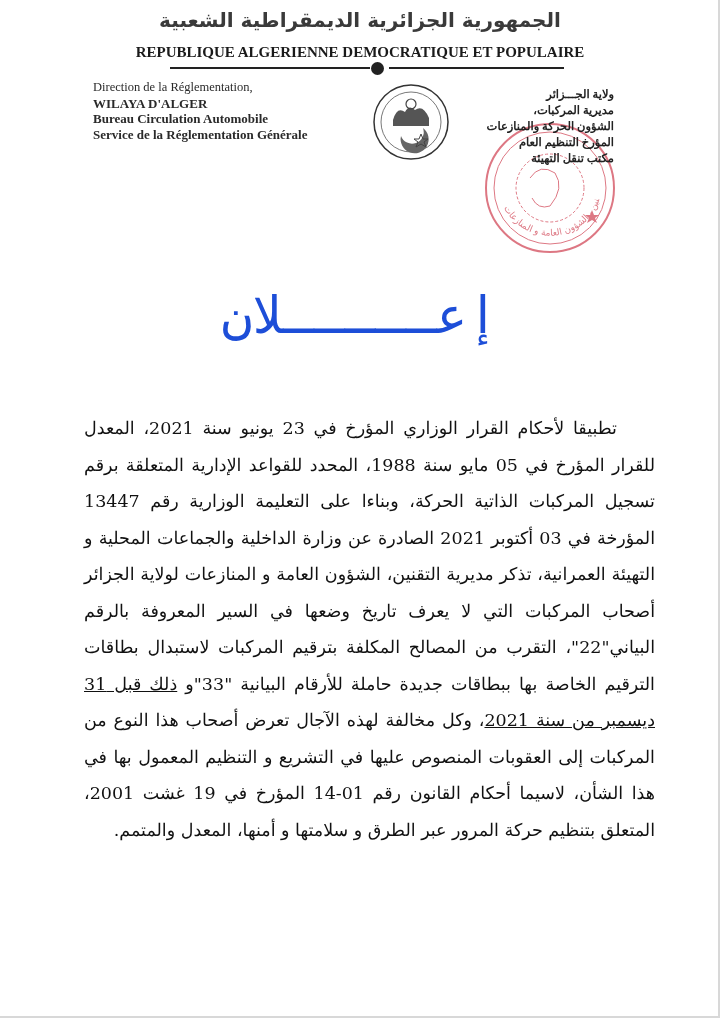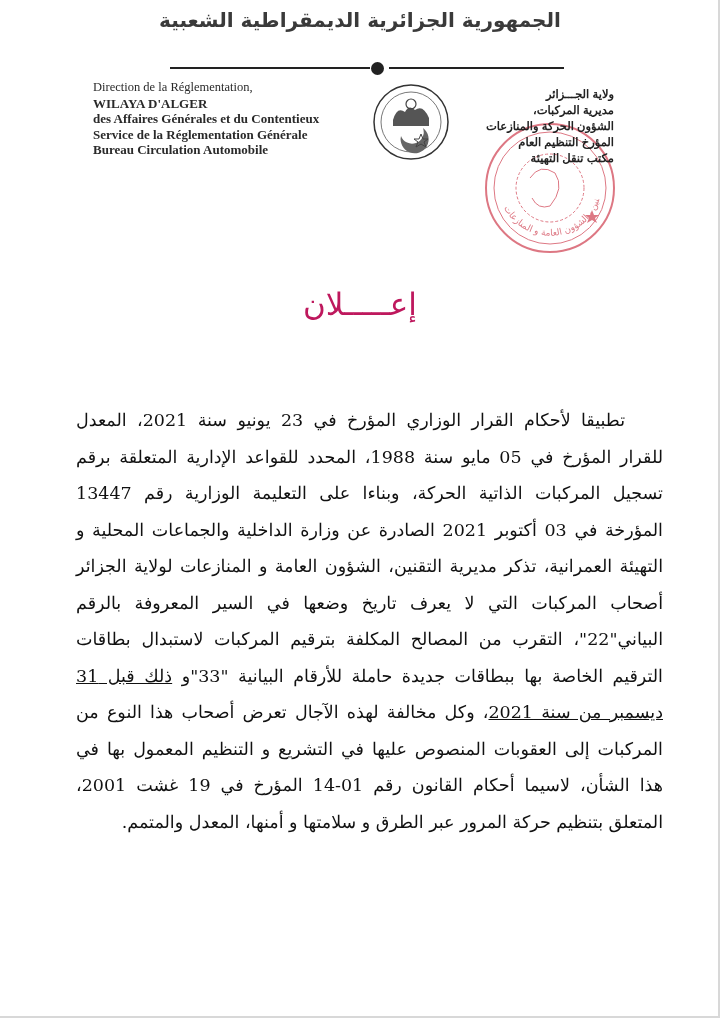--- a/index.html
+++ b/index.html
@@ -6,44 +6,44 @@
   body { width:720px; height:1018px; background:#fdfdfd; position:relative; overflow:hidden; font-family:"DejaVu Serif", serif; color:#1d1d1d; }
   .page { position:absolute; left:0; top:0; width:720px; height:1018px; background:#ffffff; box-shadow: inset -2px -2px 0 #d8d8d8; }
   .ar-title { position:absolute; top:8px; left:0; width:720px; text-align:center; direction:rtl; font-family:"DejaVu Sans", sans-serif; font-weight:bold; font-size:20px; color:#3a3a3a; letter-spacing:0.5px; }
   .fr-title { position:absolute; top:44px; left:0; width:720px; text-align:center; font-family:"Liberation Serif", serif; font-weight:bold; font-size:15px; color:#1a1a1a; }
   .rule { position:absolute; top:67px; height:2px; background:#222; }
   .rule.left { left:170px; width:200px; }
   .rule.right { left:389px; width:175px; }
   .dot { position:absolute; top:62px; left:371px; width:13px; height:13px; border-radius:50%; background:#222; }
   .fr-block { position:absolute; top:80px; left:93px; font-family:"Liberation Serif", serif; font-weight:bold; font-size:13px; line-height:15.5px; color:#2a2a2a; }
   .fr-block div:first-child { font-weight:normal; font-size:12.5px; }
-  .ar-block { position:absolute; top:86px; right:106px; direction:rtl; text-align:right; font-family:Liberation Sans, sans-serif; font-weight:bold; font-size:11.5px; line-height:16px; color:#222; }
+  .ar-block { position:absolute; top:86px; right:106px; direction:rtl; text-align:right; font-family:Liberation Serif, serif; font-weight:bold; font-size:11.5px; line-height:16px; color:#222; }
   .emblem { position:absolute; top:82px; left:371px; width:80px; height:80px; }
   .stamp { position:absolute; top:118px; left:480px; width:140px; height:140px; opacity:0.75; }
-  .heading { position:absolute; top:286px; left:0; width:720px; text-align:center; direction:rtl; font-family:Liberation Sans, sans-serif; font-size:31px; color:#be185d; }
+  .heading { position:absolute; top:286px; left:0; width:720px; text-align:center; direction:rtl; font-family:Liberation Mono, monospace; font-size:51px; color:#1d4ed8; }
   .body-text { position:absolute; top:398px; left:72px; width:595px; direction:rtl; text-align:justify; text-align-last:right; font-family:"DejaVu Serif", serif; font-size:17.5px; line-height:36.5px; color:#111; }
-  .body-text p { margin:4px; text-indent:38px; }
+  .body-text p { margin:12px; text-indent:38px; }
   .u { text-decoration:underline; }
 </style>
 </head>
 <body>
 
 <div class="page">
 
   <div class="ar-title">الجمهورية الجزائرية الديمقراطية الشعبية</div>
+  <div class="fr-title">REPUBLIQUE ALGERIENNE DEMOCRATIQUE ET POPULAIRE</div>
   <div class="rule left"></div>
   <div class="dot"></div>
   <div class="rule right"></div>
 
   <div class="fr-block">
     <div>Direction de la Réglementation,</div>
     <div>WILAYA D'ALGER</div>
-    <div>des Affaires Générales et du Contentieux</div>
+    <div>Bureau Circulation Automobile</div>
     <div>Service de la Réglementation Générale</div>
-    <div>Bureau Circulation Automobile</div>
   </div>
 
   <svg class="emblem" viewBox="0 0 80 80">
     <circle cx="40" cy="40" r="37" fill="none" stroke="#333" stroke-width="1.5"></circle>
     <circle cx="40" cy="40" r="30" fill="none" stroke="#555" stroke-width="0.8"></circle>
     <path d="M22 38 Q26 24 34 30 Q38 22 44 28 Q52 22 58 36 L58 44 L22 44 Z" fill="#555"></path>
     <circle cx="40" cy="22" r="5" fill="none" stroke="#444" stroke-width="1.2"></circle>
     <path d="M30 54 A14 14 0 1 0 52 46 A11 11 0 1 1 30 54 Z" fill="#666"></path>
     <polygon points="50,52 52,57 57,57 53,60 55,65 50,62 45,65 47,60 43,57 48,57" fill="none" stroke="#444" stroke-width="1"></polygon>
   </svg>

